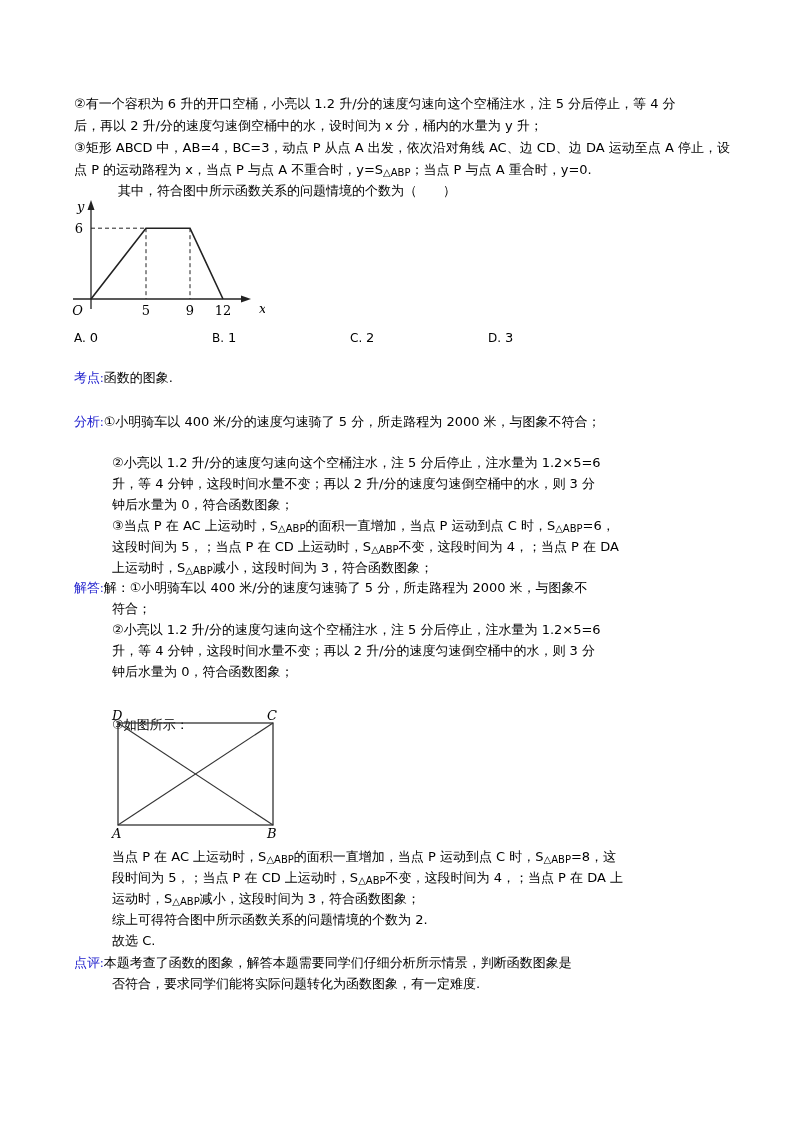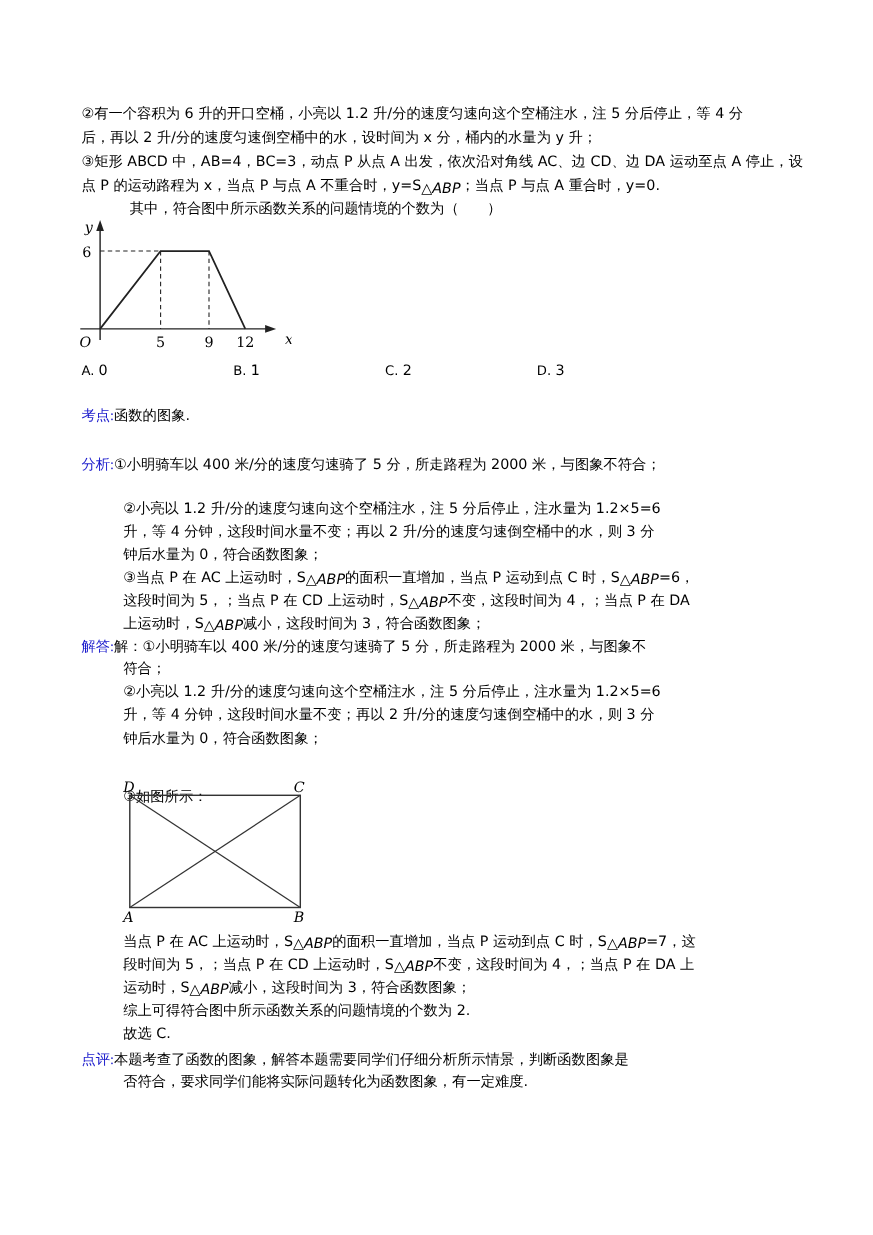--- a/index.html
+++ b/index.html
@@ -1,19 +1,19 @@
 <!DOCTYPE html>
 <html><head>
 <meta charset="utf-8">
 <style>
   html, body { margin: 0; padding: 0; background: #ffffff; }
   body { width: 794px; height: 1123px; position: relative; font-family: "DejaVu Sans", sans-serif; color: #000; }
   .line { position: absolute; font-size: 13px; line-height: 20px; white-space: nowrap; }
   .label { color: #1a1acc; font-family: Liberation Serif, serif; }
-  .sub { font-size: 13px; vertical-align: -2px; font-style: italic; }
+  .sub { font-size: 10px; vertical-align: -2px; }
   .opt { position: absolute; font-size: 12px; top: 330px; text-align: right; }
   svg text { font-family: "DejaVu Serif", serif; }
 </style>
 </head>
 <body>
 
 <div class="line" style="left:74px;top:94px;">②有一个容积为 6 升的开口空桶，小亮以 1.2 升/分的速度匀速向这个空桶注水，注 5 分后停止，等 4 分</div>
 <div class="line" style="left:74px;top:116px;">后，再以 2 升/分的速度匀速倒空桶中的水，设时间为 x 分，桶内的水量为 y 升；</div>
 <div class="line" style="left:74px;top:138px;">③矩形 ABCD 中，AB=4，BC=3，动点 P 从点 A 出发，依次沿对角线 AC、边 CD、边 DA 运动至点 A 停止，设</div>
 <div class="line" style="left:74px;top:160px;"><span>点 P 的运动路程为 x，当点 P 与点 A 不重合时，y=S</span><span class="sub">△ABP</span><span>；当点 P 与点 A 重合时，y=0.</span></div>
@@ -64,20 +64,20 @@
 <svg width="200" height="140" style="position:absolute;left:100px;top:704px;" xmlns="http://www.w3.org/2000/svg">
   <rect x="18" y="19" width="155" height="102" fill="none" stroke="#333" stroke-width="1.3"></rect>
   <line x1="18" y1="121" x2="173" y2="19" stroke="#333" stroke-width="1.1"></line>
   <line x1="18" y1="19" x2="173" y2="121" stroke="#333" stroke-width="1.1"></line>
   <text x="12" y="16" font-size="13" font-style="italic">D</text>
   <text x="167" y="16" font-size="13" font-style="italic">C</text>
   <text x="12" y="134" font-size="13" font-style="italic">A</text>
   <text x="167" y="134" font-size="13" font-style="italic">B</text>
 </svg>
 
-<div class="line" style="left:112px;top:847px;"><span>当点 P 在 AC 上运动时，S</span><span class="sub">△ABP</span><span>的面积一直增加，当点 P 运动到点 C 时，S</span><span class="sub">△ABP</span><span>=7，这</span></div>
+<div class="line" style="left:112px;top:847px;"><span>当点 P 在 AC 上运动时，S</span><span class="sub">△ABP</span><span>的面积一直增加，当点 P 运动到点 C 时，S</span><span class="sub">△ABP</span><span>=8，这</span></div>
 <div class="line" style="left:112px;top:868px;"><span>段时间为 5，；当点 P 在 CD 上运动时，S</span><span class="sub">△ABP</span><span>不变，这段时间为 4，；当点 P 在 DA 上</span></div>
 <div class="line" style="left:112px;top:889px;"><span>运动时，S</span><span class="sub">△ABP</span><span>减小，这段时间为 3，符合函数图象；</span></div>
 <div class="line" style="left:112px;top:910px;">综上可得符合图中所示函数关系的问题情境的个数为 2.</div>
 <div class="line" style="left:112px;top:931px;">故选 C.</div>
 
 <div class="line" style="left:74px;top:953px;text-align:right;"><span class="label">点评:</span><span>本题考查了函数的图象，解答本题需要同学们仔细分析所示情景，判断函数图象是</span></div>
 <div class="line" style="left:112px;top:974px;">否符合，要求同学们能将实际问题转化为函数图象，有一定难度.</div>
 
 </body></html>

